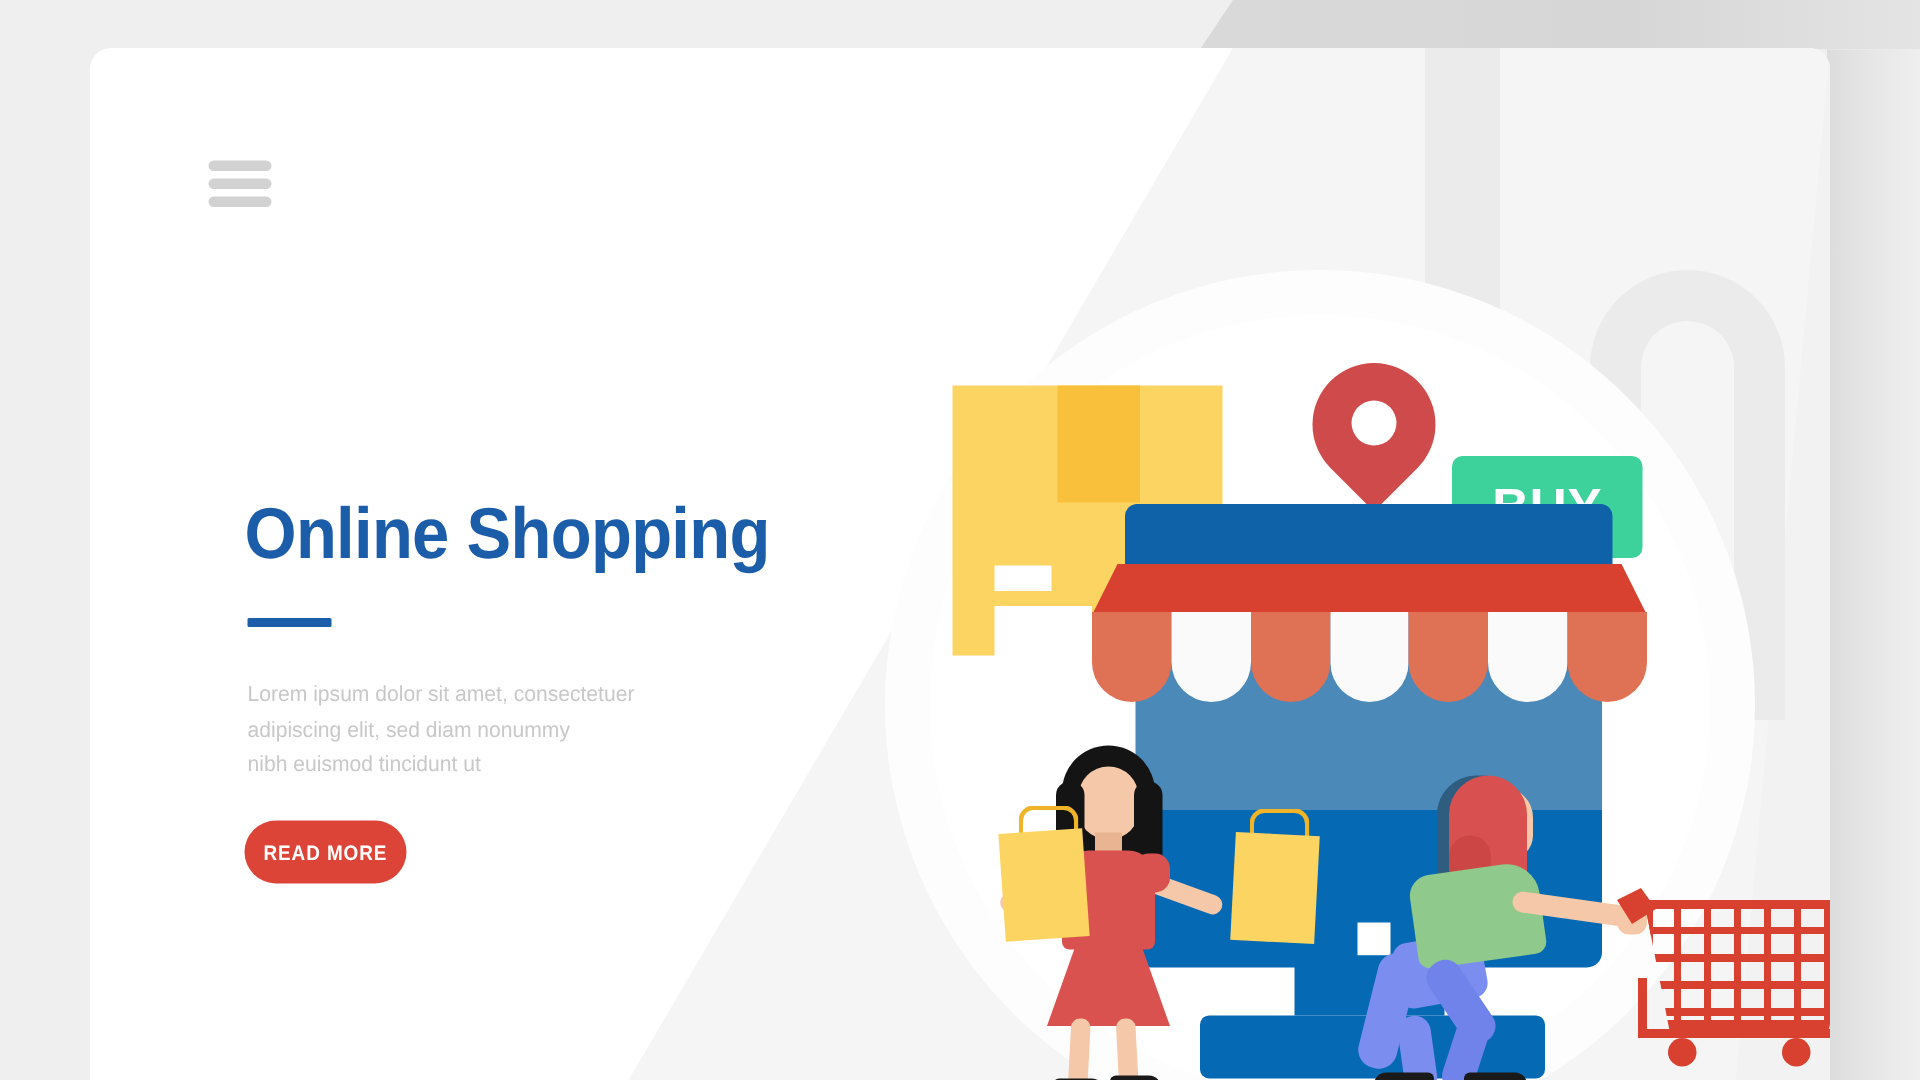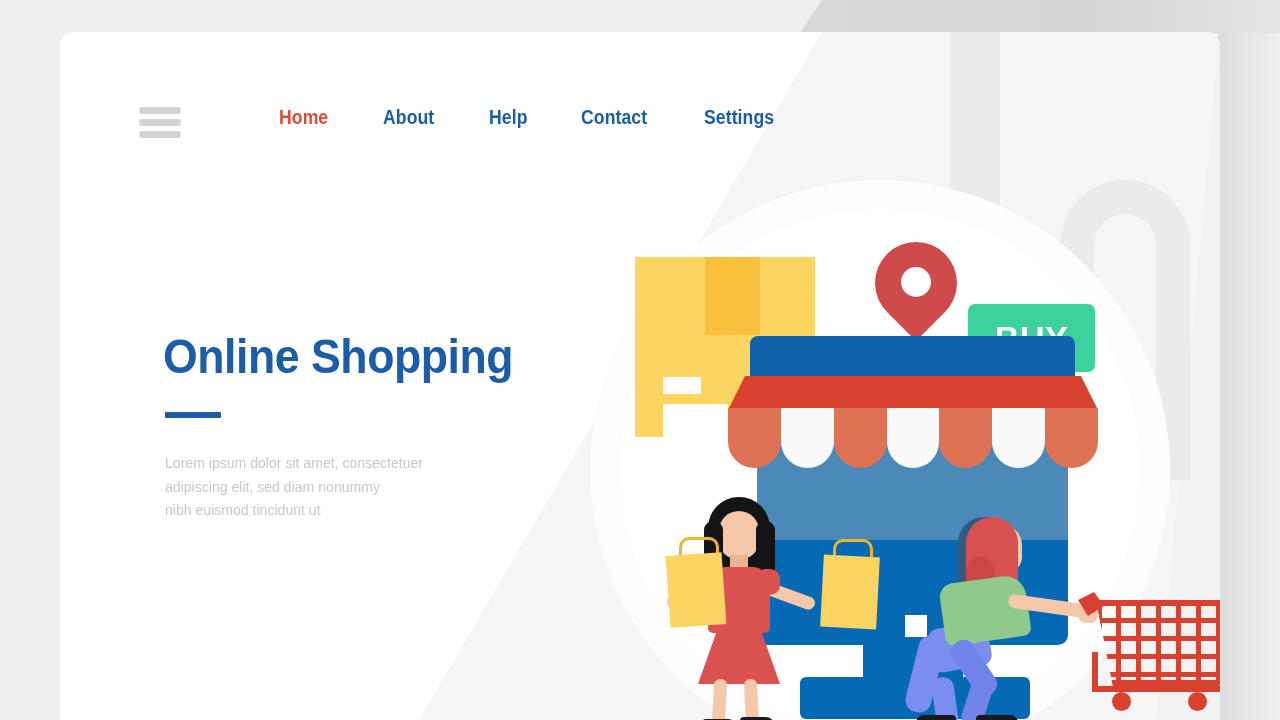--- a/index.html
+++ b/index.html
@@ -175,27 +175,20 @@
     <div class="bg-arch-leg"></div>
     <div class="bg-circle"></div>
     <div class="bg-circle2"></div>
 
     <div class="nav">
       <div class="hamburger">
         <span></span>
         <span></span>
         <span></span>
       </div>
-      <div class="nav-links">
-        <a class="nav-link active" href="#">Home</a>
-        <a class="nav-link" href="#">About</a>
-        <a class="nav-link" href="#">Help</a>
-        <a class="nav-link" href="#">Contact</a>
-        <a class="nav-link" href="#">Settings</a>
-      </div>
     </div>
 
     <div class="illo">
 
       <div class="pkg"></div>
       <div class="pkg-tape"></div>
       <div class="pkg-lbl1"></div>
       <div class="pkg-lbl2"></div>
 
       <div class="pin">
@@ -280,16 +273,19 @@
     </div>
 
     <div class="hero">
       <h1 class="hero-title">Online Shopping</h1>
       <div class="hero-rule"></div>
       <p class="hero-text">
         <span>Lorem ipsum dolor sit amet, consectetuer</span>
         <span>adipiscing elit, sed diam nonummy</span>
         <span>nibh euismod tincidunt ut</span>
       </p>
+      <button class="btn-read">
+        <span>READ MORE</span>
+      </button>
     </div>
 
   </div>
 </div>
 
 </body></html>

